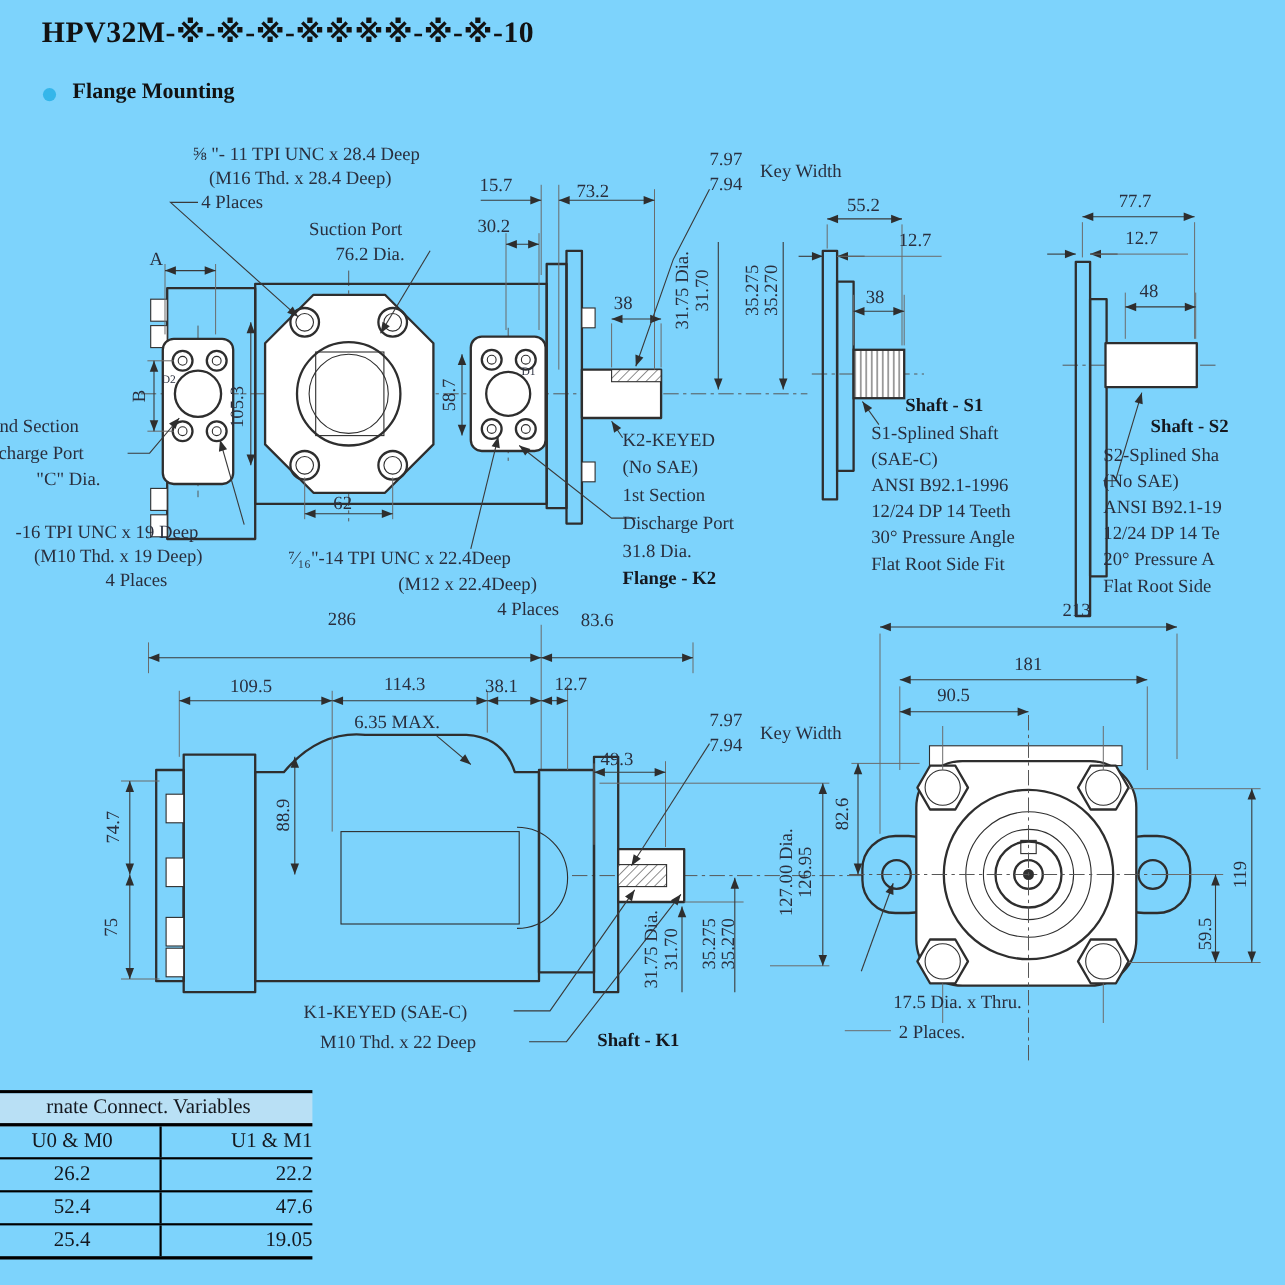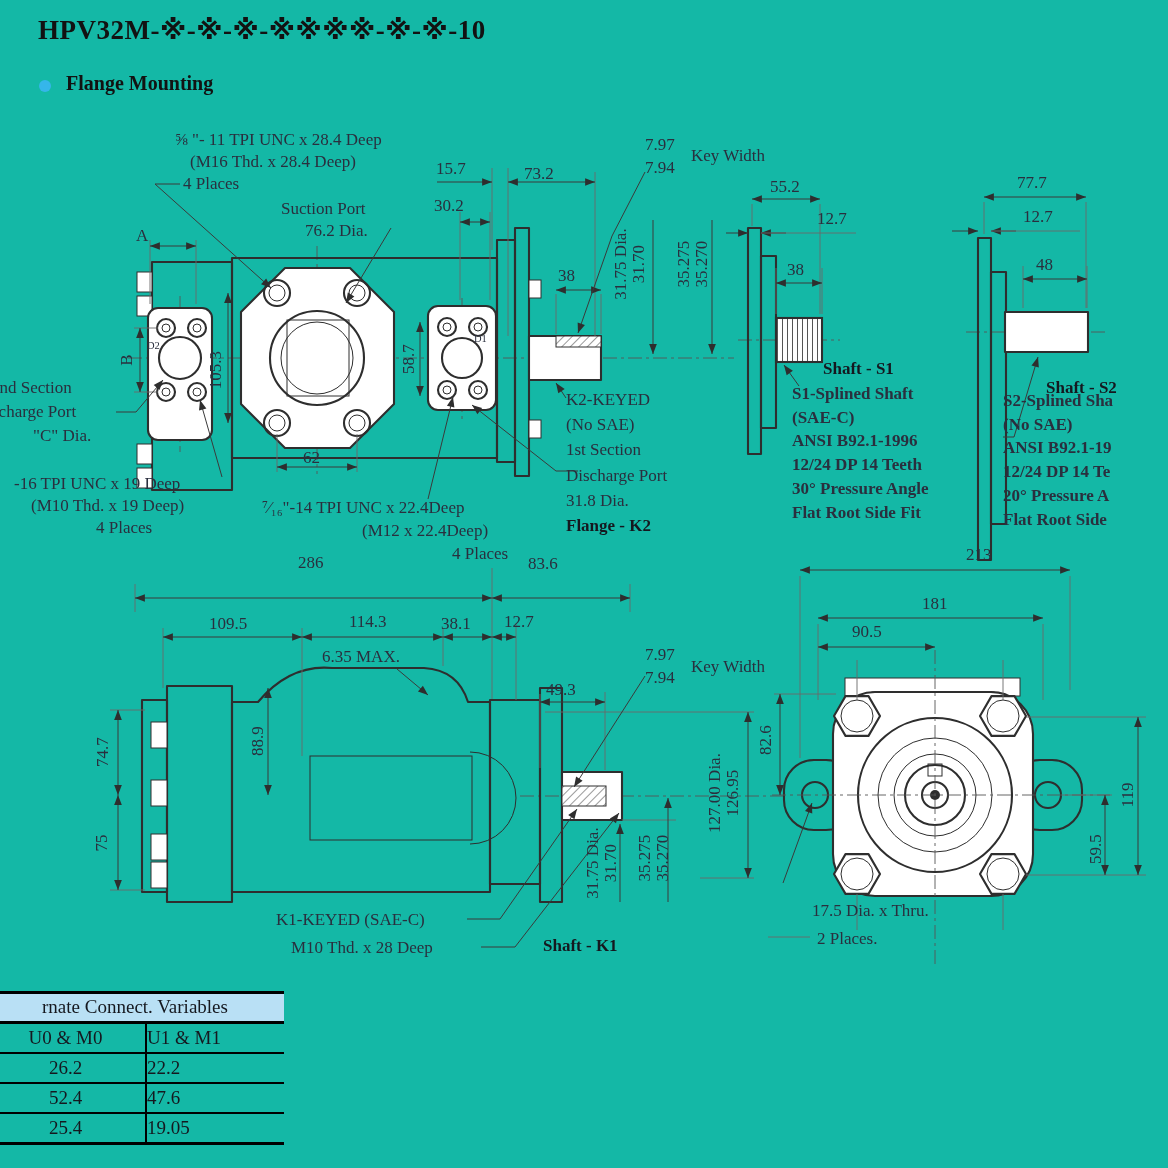--- a/index.html
+++ b/index.html
@@ -1,27 +1,27 @@
 <!DOCTYPE html>
 <html><head>
 <meta charset="utf-8">
 <style>
   html,body{margin:0;padding:0;background:#fff;}
-  #stage{position:relative;width:1168px;height:1168px;background:#14b8a6;overflow:hidden;
+  #stage{position:relative;width:1168px;height:1168px;background:#7dd3fc;overflow:hidden;
          font-family:"Liberation Serif",serif;}
   .lbl{position:absolute;font:17px/1.2 "Liberation Serif","DejaVu Serif",serif;color:#2a2f3e;white-space:nowrap;}
   .b{font-weight:bold;}
   .u{}
   .k{color:#15181f;}
   .small{font-size:10.5px;}
   .rot{transform:translate(-50%,-50%) rotate(-90deg);}
   .rot2{position:absolute;transform:translate(-50%,-50%) rotate(-90deg);text-align:center;
         font:17px/1.08 "Liberation Serif","DejaVu Serif",serif;color:#2a2f3e;white-space:nowrap;}
   .stack{position:absolute;font:17px/25.2px "Liberation Serif","DejaVu Serif",serif;color:#2a2f3e;white-space:nowrap;}
-  .stack.s1{line-height:23.7px;font-weight:bold;}
+  .stack.s1{line-height:23.7px;}
   #title{position:absolute;left:38px;top:14px;font:bold 27px "Liberation Serif","DejaVu Sans",serif;color:#121212;letter-spacing:.5px;}
   #flange{position:absolute;left:66px;top:72px;font:bold 20px "Liberation Serif",serif;color:#121212;}
   #bullet{position:absolute;left:39px;top:80px;width:12px;height:12px;border-radius:50%;background:#35b6ea;}
   #unitsbox{position:absolute;left:847px;top:47px;width:250px;height:54px;background:#cbe7f8;
             border:2.5px solid #44b8e9;display:flex;flex-direction:column;align-items:center;justify-content:center;
             font:19px/1.25 "Liberation Sans",sans-serif;color:#383d42;}
   svg{position:absolute;left:0;top:0;}
   .o{stroke:#2e2e2e;stroke-width:2.1;fill:none;stroke-linejoin:round;}
   .of{stroke:#2e2e2e;stroke-width:2.1;fill:#fff;stroke-linejoin:round;}
   .t{stroke:#2e2e2e;stroke-width:1;fill:none;}
@@ -30,21 +30,21 @@
   .de{stroke:#3a3a3a;stroke-width:1;fill:none;marker-end:url(#ar);}
   .x{stroke:#6a6a6a;stroke-width:.9;fill:none;}
   .cl{stroke:#555;stroke-width:.9;fill:none;stroke-dasharray:14 4 3 4;}
   
   .tbl{position:absolute;left:-14px;top:991px;width:298px;font:19px "Liberation Serif",serif;color:#15181f;
        border-top:3px solid #000;border-bottom:3px solid #000;}
   .tbl-h{background:#b9e0f5;text-align:center;padding:2px 0 3px 0;border-bottom:3px solid #000;}
   .tbl-row{display:flex;}
   .tbl-row.sep{border-top:2px solid #000;}
   .tbl .c1{flex:0 0 159px;text-align:center;padding:3px 0;border-right:2.5px solid #000;}
-  .tbl .c2{flex:1;text-align:left;padding:3px 0;}
+  .tbl .c2{flex:1;text-align:right;padding:3px 0;}
 </style>
 </head>
 <body>
 
 <div id="stage">
 
   <svg width="1168" height="1168">
     <defs>
       <marker id="ar" viewBox="0 0 10 8" markerWidth="11" markerHeight="9" refX="9.5" refY="4" orient="auto-start-reverse">
         <path d="M0.5,0.5 L9.5,4 L0.5,7.5 Z" fill="#2e2e2e"></path>
@@ -336,21 +336,21 @@
     <div>ANSI B92.1-1996</div>
     <div>12/24 DP 14 Teeth</div>
     <div>30° Pressure Angle</div>
     <div>Flat Root Side Fit</div>
   </div>
 
   <div class="lbl" style="left:1017px;top:173px">77.7</div>
   <div class="lbl" style="left:1023px;top:207px">12.7</div>
   <div class="lbl" style="left:1036px;top:255px">48</div>
   <div class="lbl b u k" style="left:1046px;top:378px">Shaft - S2</div>
-  <div class="stack s1" style="left:1003px;top:389px">
+  <div class="stack s1" style="left:1003px;top:402px">
     <div>S2-Splined Sha</div>
     <div>(No SAE)</div>
     <div>ANSI B92.1-19</div>
     <div>12/24 DP 14 Te</div>
     <div>20° Pressure A</div>
     <div>Flat Root Side</div>
   </div>
 
   <div class="lbl" style="left:209px;top:614px">109.5</div>
   <div class="lbl" style="left:349px;top:612px">114.3</div>
@@ -371,21 +371,21 @@
   </div>
   <div class="rot2" style="left:602px;top:863px">
     <div>31.75 Dia.</div>
     <div>31.70</div>
   </div>
   <div class="rot2" style="left:654px;top:858px">
     <div>35.275</div>
     <div>35.270</div>
   </div>
   <div class="lbl" style="left:276px;top:910px">K1-KEYED (SAE-C)</div>
-  <div class="lbl" style="left:291px;top:938px">M10 Thd. x 28 Deep</div>
+  <div class="lbl" style="left:291px;top:938px">M10 Thd. x 22 Deep</div>
   <div class="lbl b u k" style="left:543px;top:936px">Shaft - K1</div>
 
   <div class="lbl" style="left:966px;top:545px">213</div>
   <div class="lbl" style="left:922px;top:594px">181</div>
   <div class="lbl" style="left:852px;top:622px">90.5</div>
   <div class="lbl rot" style="left:1128px;top:795px">119</div>
   <div class="lbl rot" style="left:1096px;top:849px">59.5</div>
   <div class="lbl" style="left:812px;top:901px">17.5 Dia. x Thru.</div>
   <div class="lbl" style="left:817px;top:929px">2 Places.</div>
 

